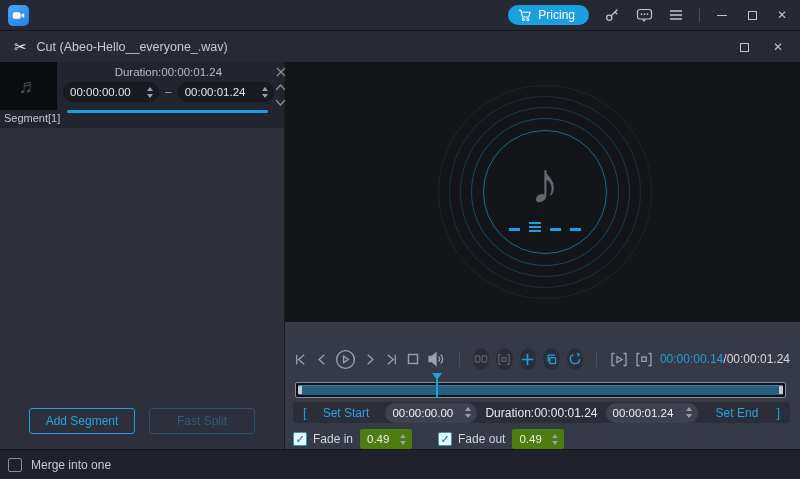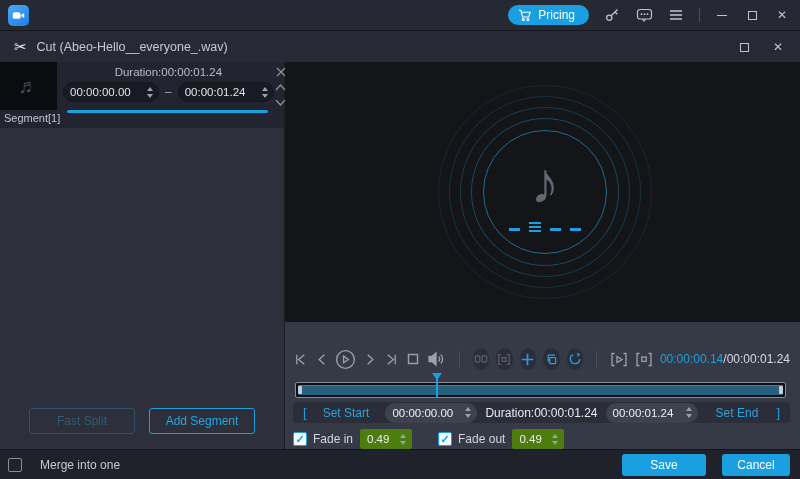--- a/index.html
+++ b/index.html
@@ -95,21 +95,21 @@
   .fade-gap { width:26px; }
 
   
   .spinner { display:flex; flex-direction:column; justify-content:center; gap:3px; padding:0 3px; cursor:pointer; }
   .spinner i { display:block; width:0; height:0; border-left:3.5px solid transparent; border-right:3.5px solid transparent; }
   .spinner .up { border-bottom:4px solid #9aa0ac; }
   .spinner .dn { border-top:4px solid #9aa0ac; }
 
   
   .bottom-bar { height:30px; background:#1f222a; border-top:1px solid #14161a; display:flex; align-items:center; padding:0 8px; font-size:12px; }
-  .merge-wrap { display:flex; align-items:center; gap:18px; }
+  .merge-wrap { display:flex; align-items:center; gap:9px; }
   .footer-btns { margin-left:auto; display:flex; gap:16px; padding-right:2px; }
   .solid-btn { background:#1a9fe0; border:none; color:#fff; font-size:12px; font-family:inherit; height:22px; border-radius:3px; cursor:pointer; }
   .solid-btn.save { width:84px; }
   .solid-btn.cancel { width:68px; }
 
   svg { display:block; }
 </style>
 </head>
 <body>
 
@@ -215,22 +215,22 @@
               </svg>
           </span>
           <span class="seg-ctrl">
             <svg width="11" height="7" viewBox="0 0 11 7" fill="none" stroke="#8a8f99" stroke-width="1.3">
                 <path d="M1 1l4.5 5L10 1"></path>
               </svg>
           </span>
         </div>
       </div>
       <div class="panel-buttons">
+        <button class="outline-btn on">Add Segment</button>
         <button class="outline-btn off">Fast Split</button>
-        <button class="outline-btn on">Add Segment</button>
       </div>
     </div>
 
     <div class="right-panel">
 
       <div class="preview">
         <div class="ring" style="width:124px;height:124px;left:198px;top:68px;opacity:.85;"></div>
         <div class="ring" style="width:148px;height:148px;left:186px;top:56px;opacity:.5;"></div>
         <div class="ring" style="width:170px;height:170px;left:175px;top:45px;opacity:.38;"></div>
         <div class="ring" style="width:192px;height:192px;left:164px;top:34px;opacity:.27;"></div>
@@ -400,19 +400,15 @@
 
       </div>
     </div>
   </div>
 
   <div class="bottom-bar">
     <span class="merge-wrap">
       <span class="cb unchecked"></span>
       <span>Merge into one</span>
     </span>
-    <div class="footer-btns">
-      <button class="solid-btn save">Save</button>
-      <button class="solid-btn cancel">Cancel</button>
-    </div>
   </div>
 
 </div>
 
 </body></html>

